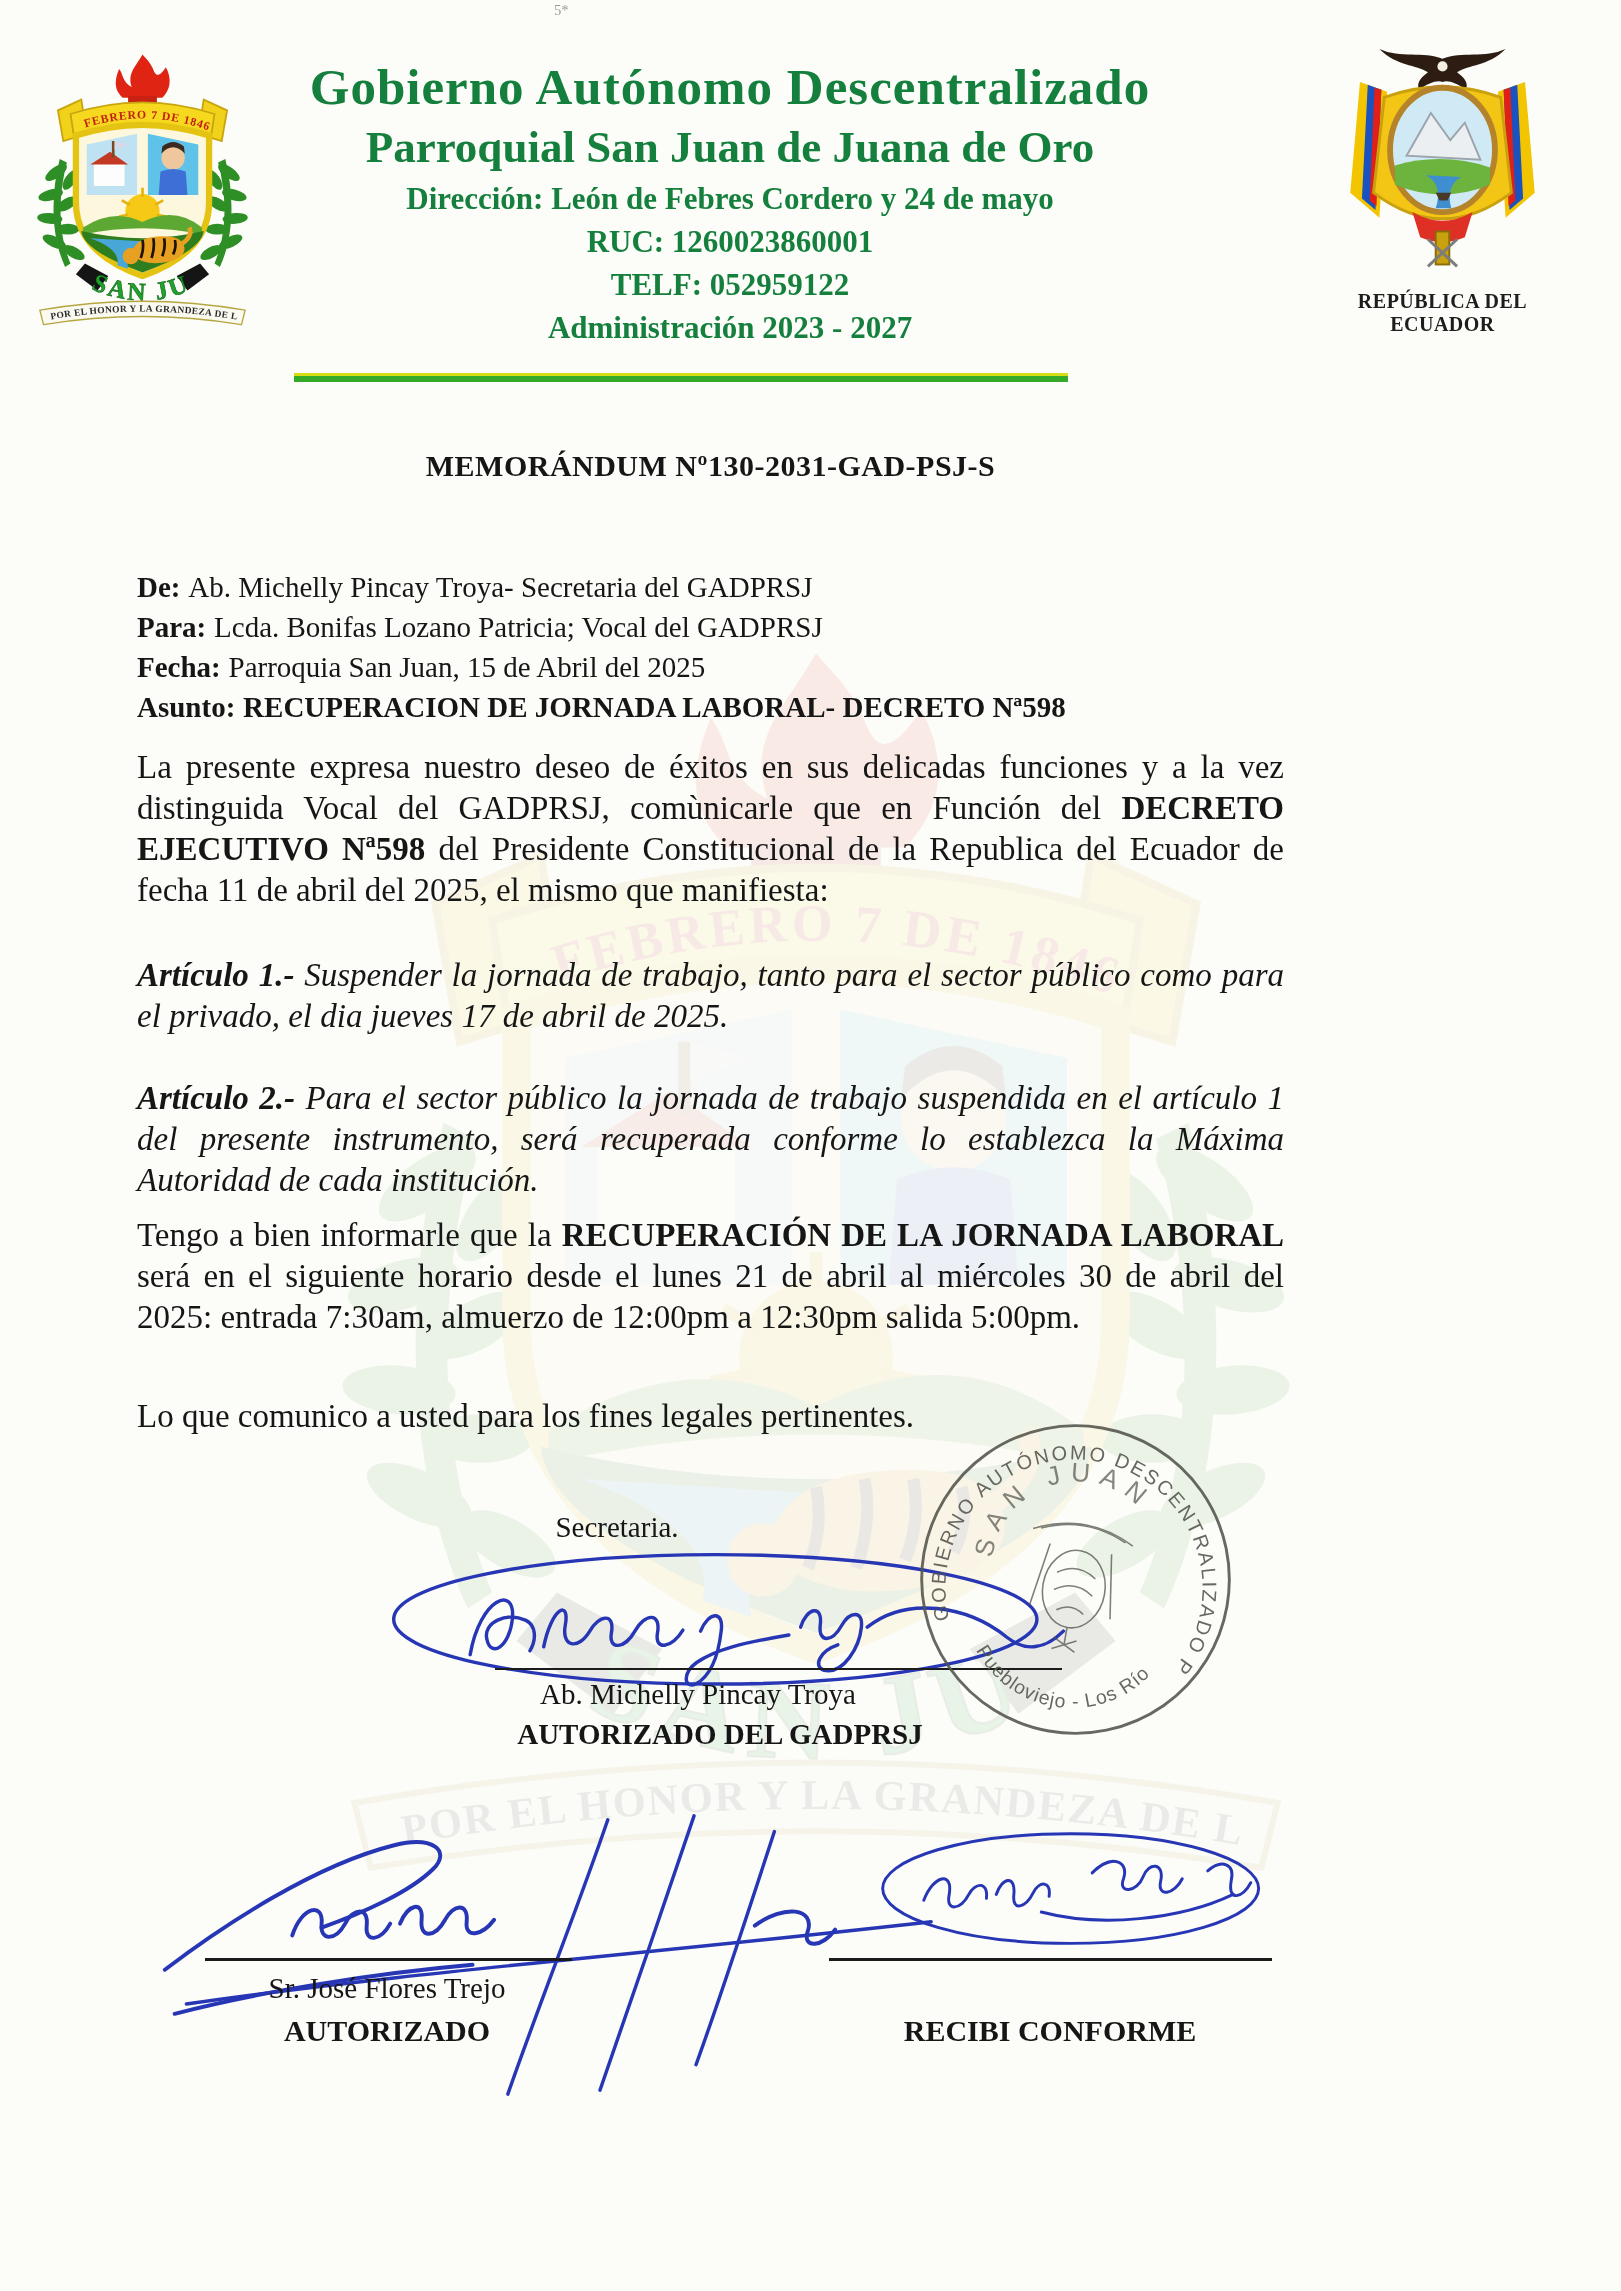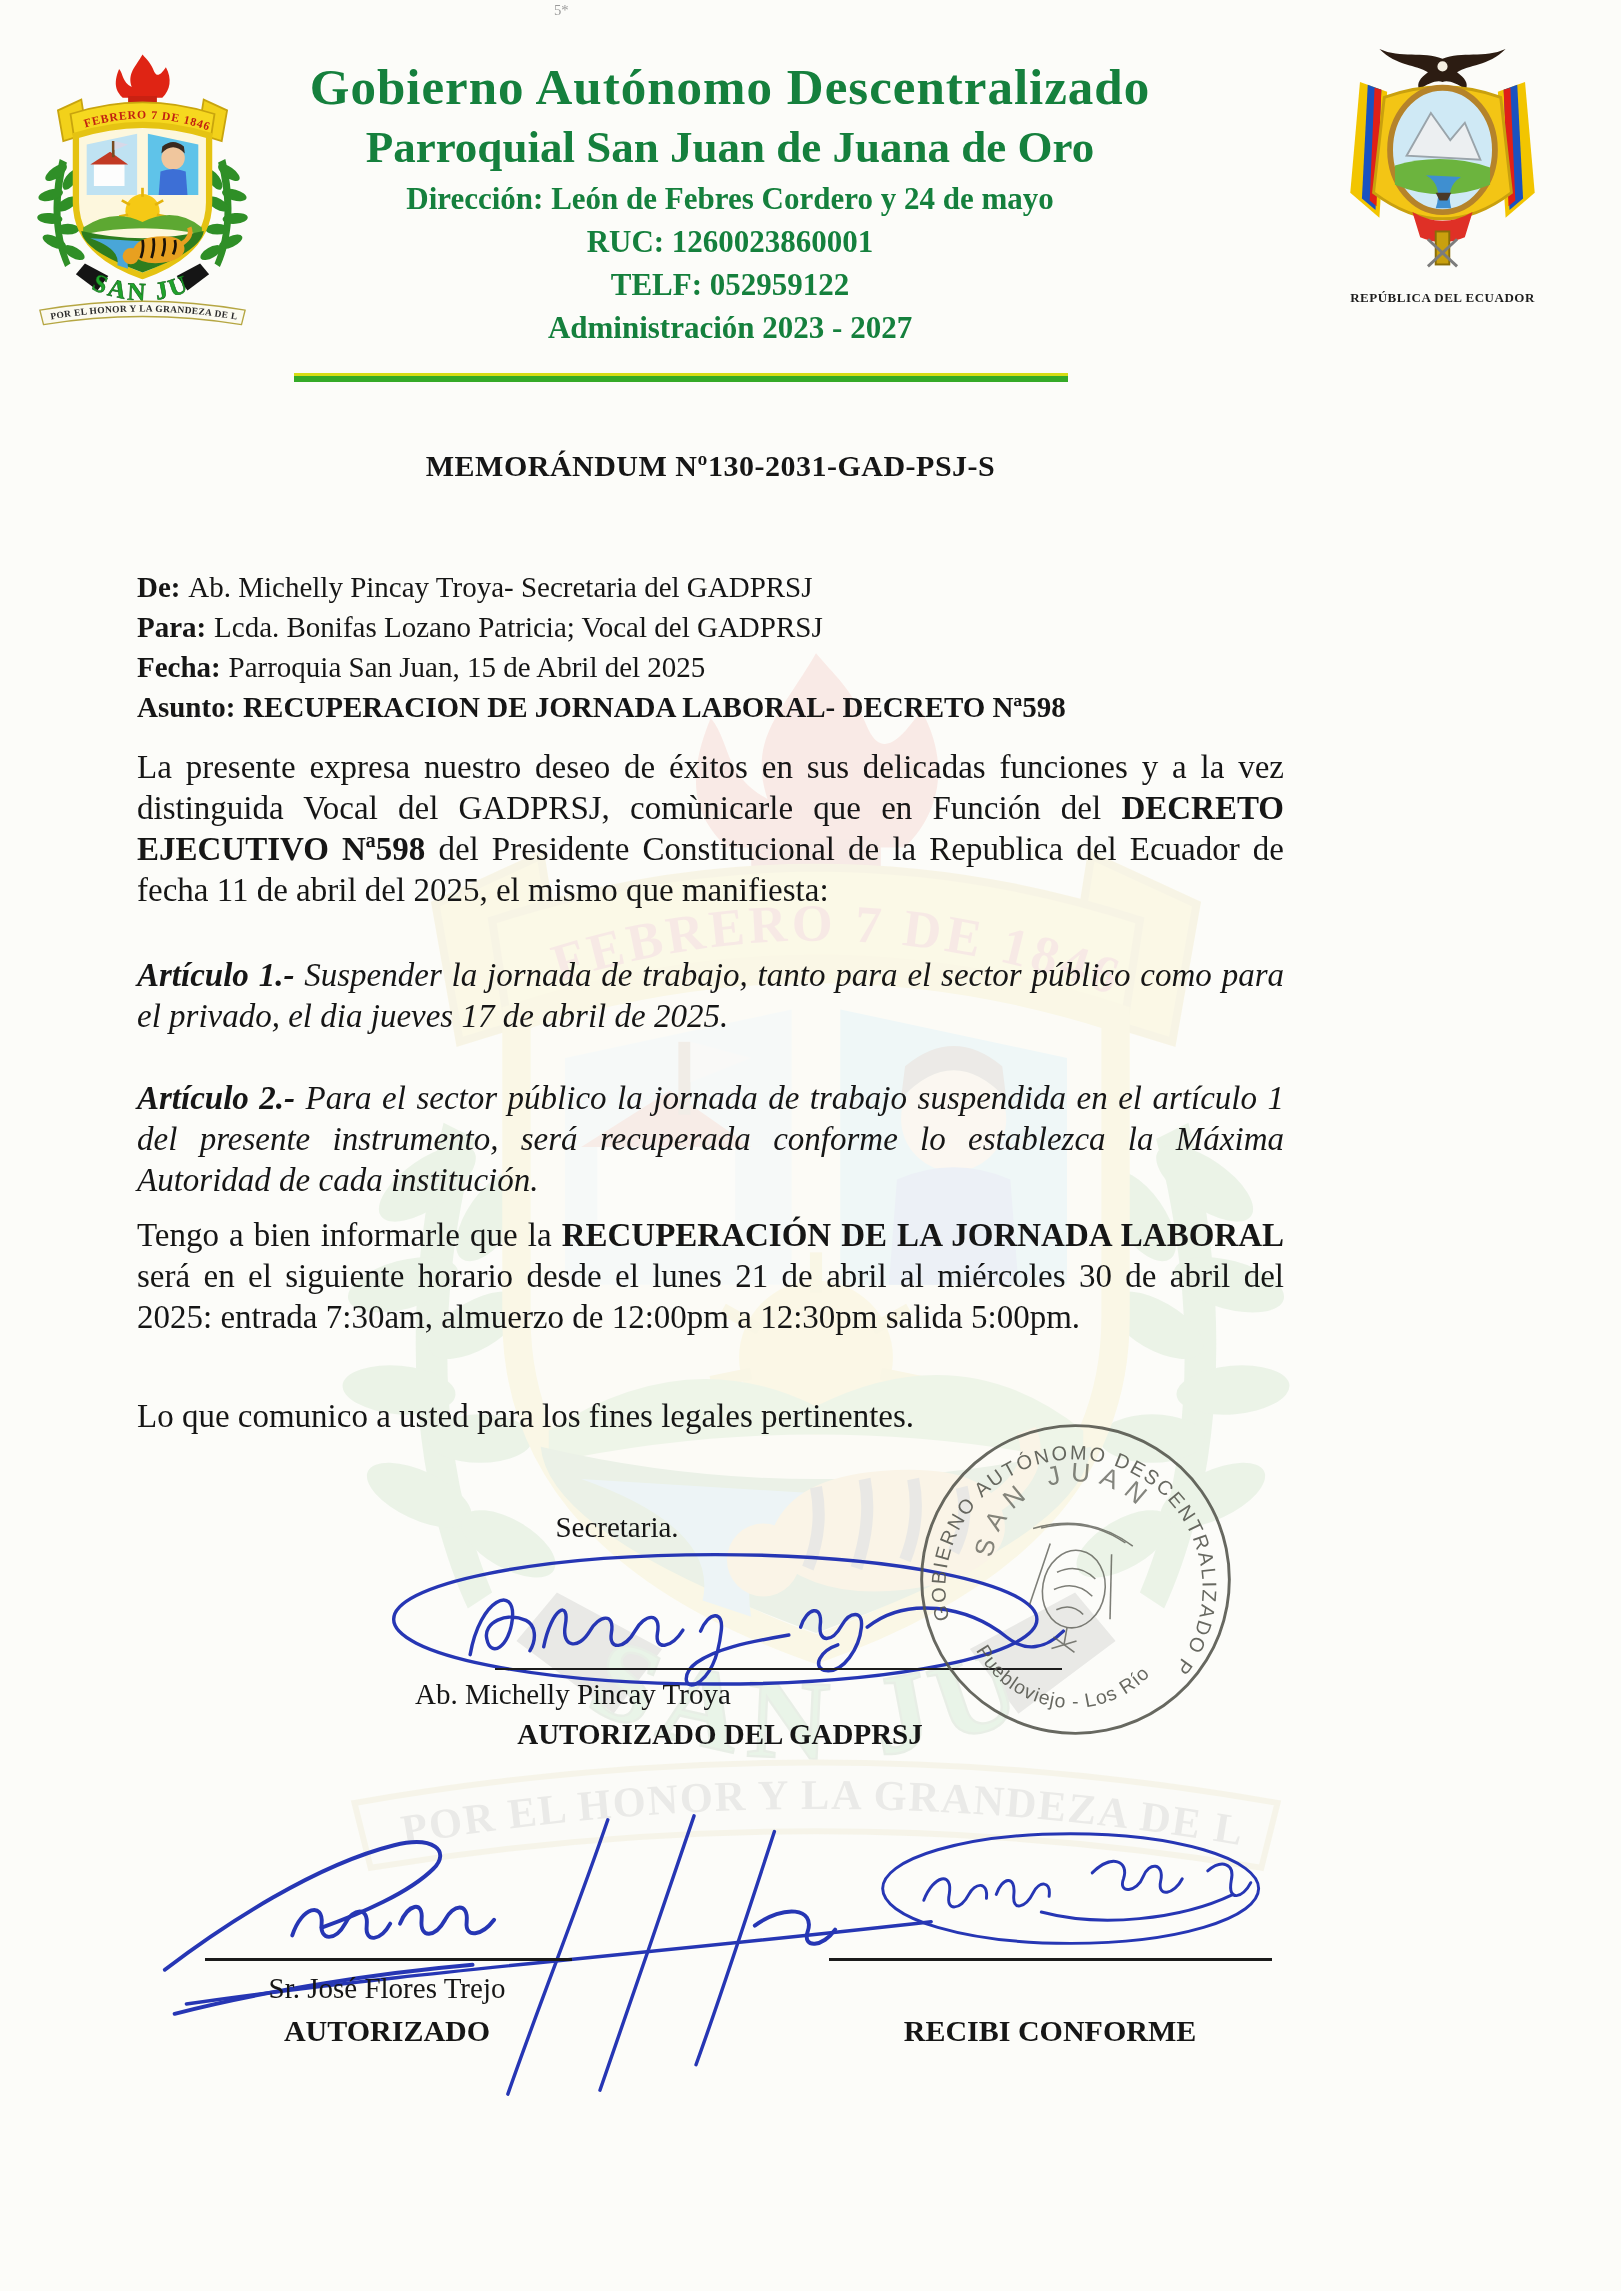--- a/index.html
+++ b/index.html
@@ -12,41 +12,41 @@
   .abs{position:absolute;}
   
   .crest-logo{left:31px;top:51px;width:223px;height:279px;}
   .head-text{left:245px;top:57px;width:970px;text-align:center;color:#15803d;font-weight:bold;}
   .h1{font-size:51px;line-height:61px;letter-spacing:1px;}
   .h2{font-size:45px;line-height:59px;}
   .h3{font-size:31px;line-height:43px;}
   .green-rule{left:294px;top:373px;width:774px;height:8.8px;
     background:linear-gradient(to bottom,#d7dd15 0 2.9px,#35aa28 2.9px 100%);}
   .seal-box{left:1325px;top:47px;width:235px;text-align:center;}
-  .seal-caption{font-size:13px;font-weight:bold;letter-spacing:0.5px;color:#1d1d1d;margin-top:5.9px;font-family:Liberation Serif, serif;}
+  .seal-caption{font-size:20px;font-weight:bold;letter-spacing:0.5px;color:#1d1d1d;margin-top:5.9px;font-family:Liberation Serif, serif;}
   
   .watermark{left:314px;top:637px;width:1004px;height:1255px;opacity:.08;pointer-events:none;}
   
   .memo-title{left:137px;top:449px;width:1147px;text-align:center;font-size:30px;font-weight:bold;letter-spacing:0.5px;}
   .fields{left:137px;top:567px;width:1147px;font-size:29px;line-height:40px;}
   .fields b{margin-right:7.8px;}
   .bold-val{font-weight:bold;}
   .body-p{left:137px;width:1147px;font-size:33px;line-height:41px;text-align:justify;margin:0;}
   .p1{top:747px;}
   .art{font-style:italic;}
   .art b{font-style:italic;}
   .art1{top:955px;}
   .art2{top:1078px;}
   .p2{top:1215px;}
   .p3{top:1396px;text-align:left;}
   .atentamente{left:470px;top:1511px;width:294px;text-align:center;font-size:29px;}
   
   .sig1-svg{left:377px;top:1529px;width:706px;height:167px;}
   .sig1-line{left:495px;top:1668px;width:567px;border-top:2.9px solid #1c1c1c;}
-  .sig1-name{left:415px;top:1678px;width:598px;text-align:left;font-size:29px;}
+  .sig1-name{left:399px;top:1678px;width:598px;text-align:center;font-size:29px;}
   .sig1-role{left:421px;top:1718px;width:598px;text-align:center;font-size:29px;font-weight:bold;}
   .stamp-svg{left:910px;top:1414px;width:331px;height:331px;transform:rotate(10deg);opacity:.88;}
   
   .sigL-svg{left:147px;top:1808px;width:804px;height:294px;}
   .sigR-svg{left:867px;top:1816px;width:421px;height:149px;}
   .lineL{left:205px;top:1958px;width:367px;border-top:3.9px solid #1b1b1b;}
   .lineR{left:829px;top:1958px;width:443px;border-top:3.9px solid #1b1b1b;}
   .nameL{left:191px;top:1972px;width:392px;text-align:center;font-size:29px;}
   .roleL{left:191px;top:2014px;width:392px;text-align:center;font-size:30px;font-weight:bold;}
   .nameR{left:805px;top:1972px;width:490px;text-align:center;font-size:29px;}

